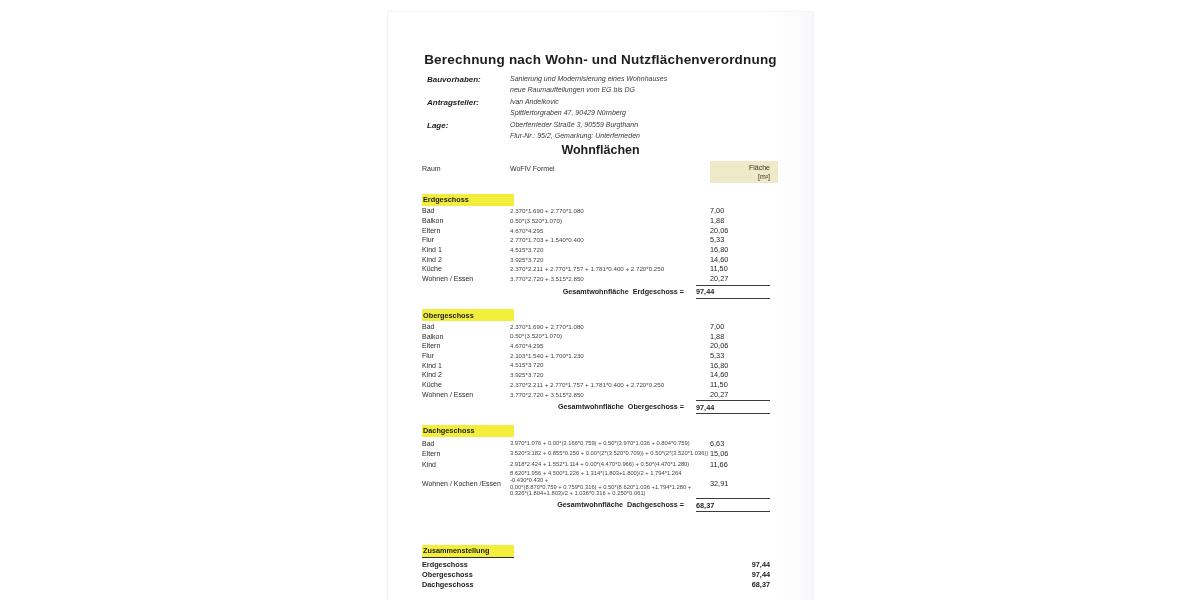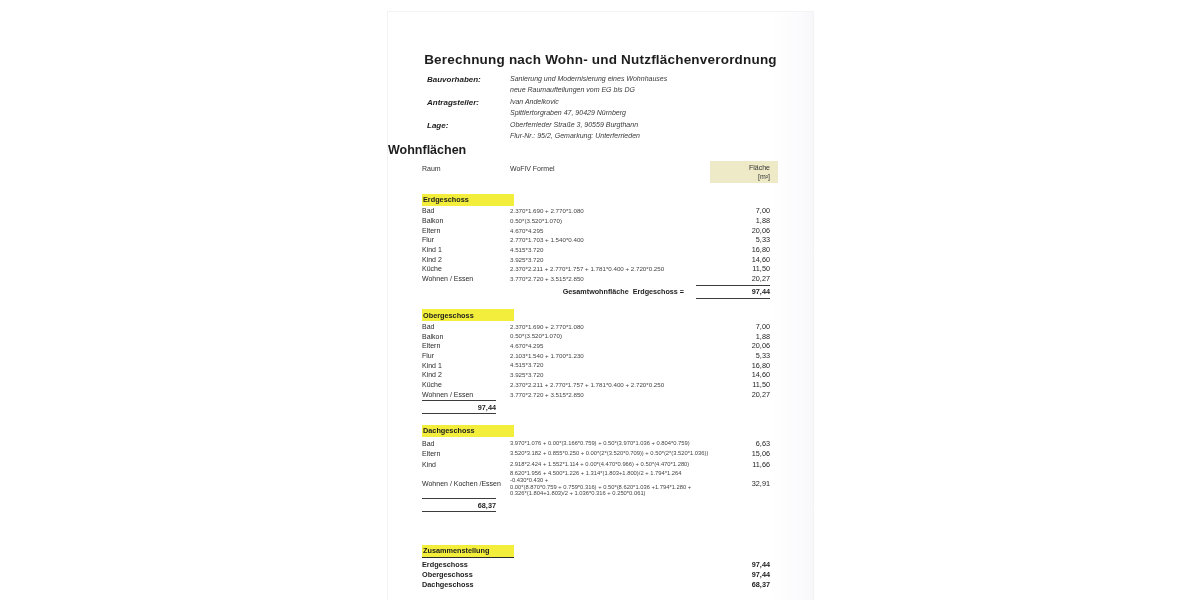--- a/index.html
+++ b/index.html
@@ -11,39 +11,39 @@
           background-image:linear-gradient(to right,#fff 0%,#fff 90%,#fbfbfd 97%,#f7f7fa 100%); }
 
   .doc-title { text-align:center; font-weight:bold; font-size:13.5px; padding-top:40px;
                letter-spacing:.2px; color:#1d1d1d; }
 
   .meta { margin:7px 0 0 39px; }
   .meta-row { display:flex; margin-bottom:2px;font-style:italic; }
   .meta-label { width:83px; font-weight:bold; font-size:8px; padding-top:1px; color:#1d1d1d; }
   .meta-lines { font-size:7px; line-height:10.5px; color:#3a3a3a; }
 
-  .sec-title { font-weight:bold; font-size:12.5px; margin-top:2px; color:#1d1d1d; }
+  .sec-title { text-align:center; font-weight:bold; font-size:12.5px; margin-top:2px; color:#1d1d1d; }
 
   .table { margin:4px 0 0 34px; width:348px; }
   .thead { display:flex; align-items:flex-start; font-size:7px; color:#333; }
   .th-room { width:88px; padding-top:4px; }
   .th-formula { flex:1; padding-top:4px; }
   .th-area { width:60px; background:#eeeac7; text-align:right; padding:2px 0;
              line-height:9px; position:relative; }
   .th-area::after { content:""; position:absolute; right:-8px; top:0; bottom:0; width:8px; background:#eeeac7; }
 
   .sec-band-wrap { margin-top:5px; }
   .sec-band { display:inline-block; background:#f2ee3b; font-weight:bold; font-size:7.3px;
               padding:1.5px 3px 1.5px 1px; min-width:92px; color:#1d1d1d; }
   .sec-band.underlined { border-bottom:1px solid #2c2c2c; }
 
   .row { display:flex; align-items:center; min-height:9.7px; }
   .c-room { width:88px; font-size:7px; color:#2a2a2a; }
   .c-formula { flex:1; font-size:6.2px; color:#444; line-height:7.2px; }
-  .c-area { width:60px; text-align:right; font-size:7.3px; color:#1f1f1f; }
+  .c-area { width:60px; font-size:7.3px; color:#1f1f1f; }
 
   .dg .row { min-height:8.5px; margin-top:1.5px; }
   .dg .c-formula { font-size:5.8px; line-height:6.8px; }
 
   .row.total { margin-top:1px; align-items:flex-start; min-height:11px; }
   .total-label { flex:1; text-align:right; font-weight:bold; font-size:7.2px;
                  padding:2px 12px 0 0; white-space:pre; color:#1d1d1d; }
   .c-area.total-val { width:74px; font-weight:bold; border-top:1px solid #3c3c3c;
                       border-bottom:1px solid #3c3c3c; padding:1.5px 0; }
 
@@ -217,20 +217,21 @@
         <div class="c-area">11,50</div>
       </div>
       <div class="row">
         <div class="c-room">Wohnen / Essen</div>
         <div class="c-formula">
             <div>3.770*2.720 + 3.515*2.850</div>
           </div>
         <div class="c-area">20,27</div>
       </div>
       <div class="row total">
+        <div class="total-label">Gesamtwohnfläche  Obergeschoss =</div>
         <div class="c-area total-val">97,44</div>
       </div>
     </div>
 
     <div class="sec-band-wrap">
       <span class="sec-band">Dachgeschoss</span>
     </div>
     <div class="dg">
       <div class="row">
         <div class="c-room">Bad</div>
@@ -256,20 +257,21 @@
       <div class="row">
         <div class="c-room">Wohnen / Kochen /Essen</div>
         <div class="c-formula">
           <div>8.620*1.956 + 4.500*1.226 + 1.314*(1.803+1.800)/2 + 1.794*1.264 -0.430*0.430 +</div>
           <div>0.00*(8.870*0.759 + 0.759*0.316) + 0.50*(8.620*1.036 +1.794*1.280 +</div>
           <div>0.326*(1.804+1.803)/2 + 1.036*0.316 + 0.250*0.061)</div>
         </div>
         <div class="c-area">32,91</div>
       </div>
       <div class="row total">
+        <div class="total-label">Gesamtwohnfläche  Dachgeschoss =</div>
         <div class="c-area total-val">68,37</div>
       </div>
     </div>
   </div>
 
   <div class="summary">
     <div>
       <span class="sec-band underlined">Zusammenstellung</span>
     </div>
     <div class="sum-rows">

